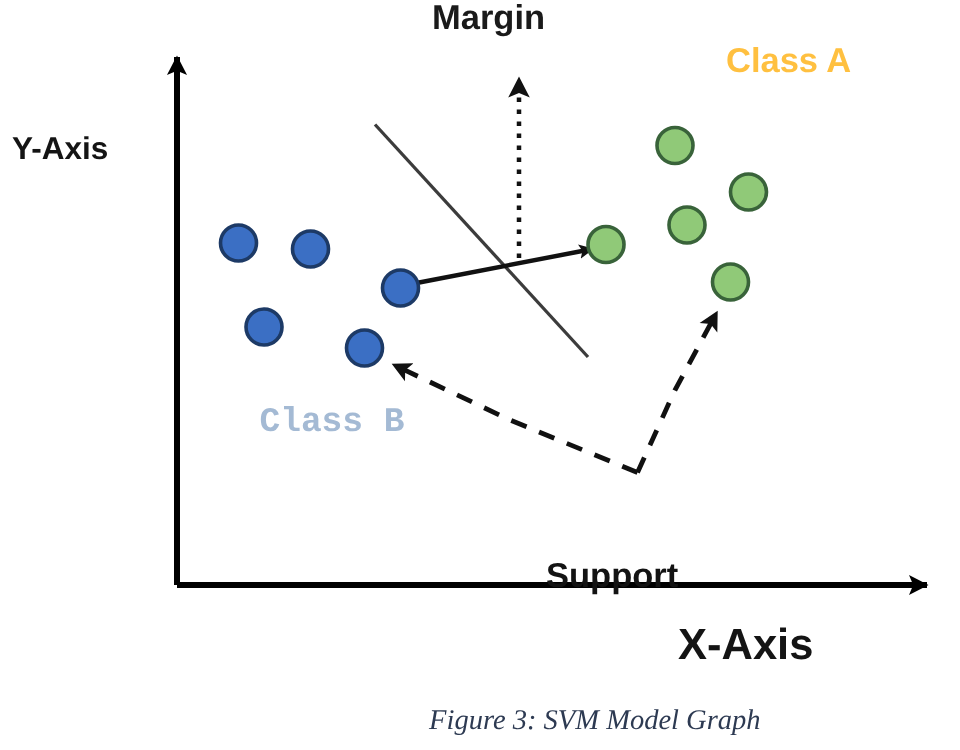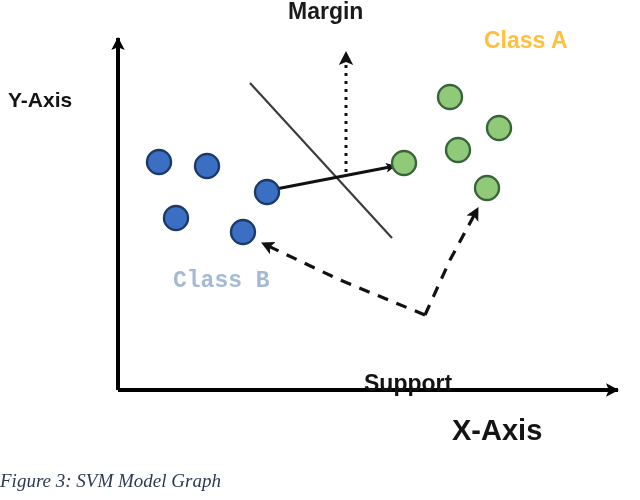--- a/index.html
+++ b/index.html
@@ -63,21 +63,21 @@
   }
   #label-x-axis {
     left: 452px; top: 416px;
     font-size: 29px;
     color: #141414;
   }
   #figure-caption {
     position: absolute;
     left: 0; top: 470px;
     width: 507px;
-    text-align: left;
+    text-align: right;
     font-family: "Liberation Serif", serif;
     font-style: italic;
     font-size: 19px;
     color: #2d3a52;
     white-space: nowrap;
   }
 </style>
 </head>
 <body>
 

